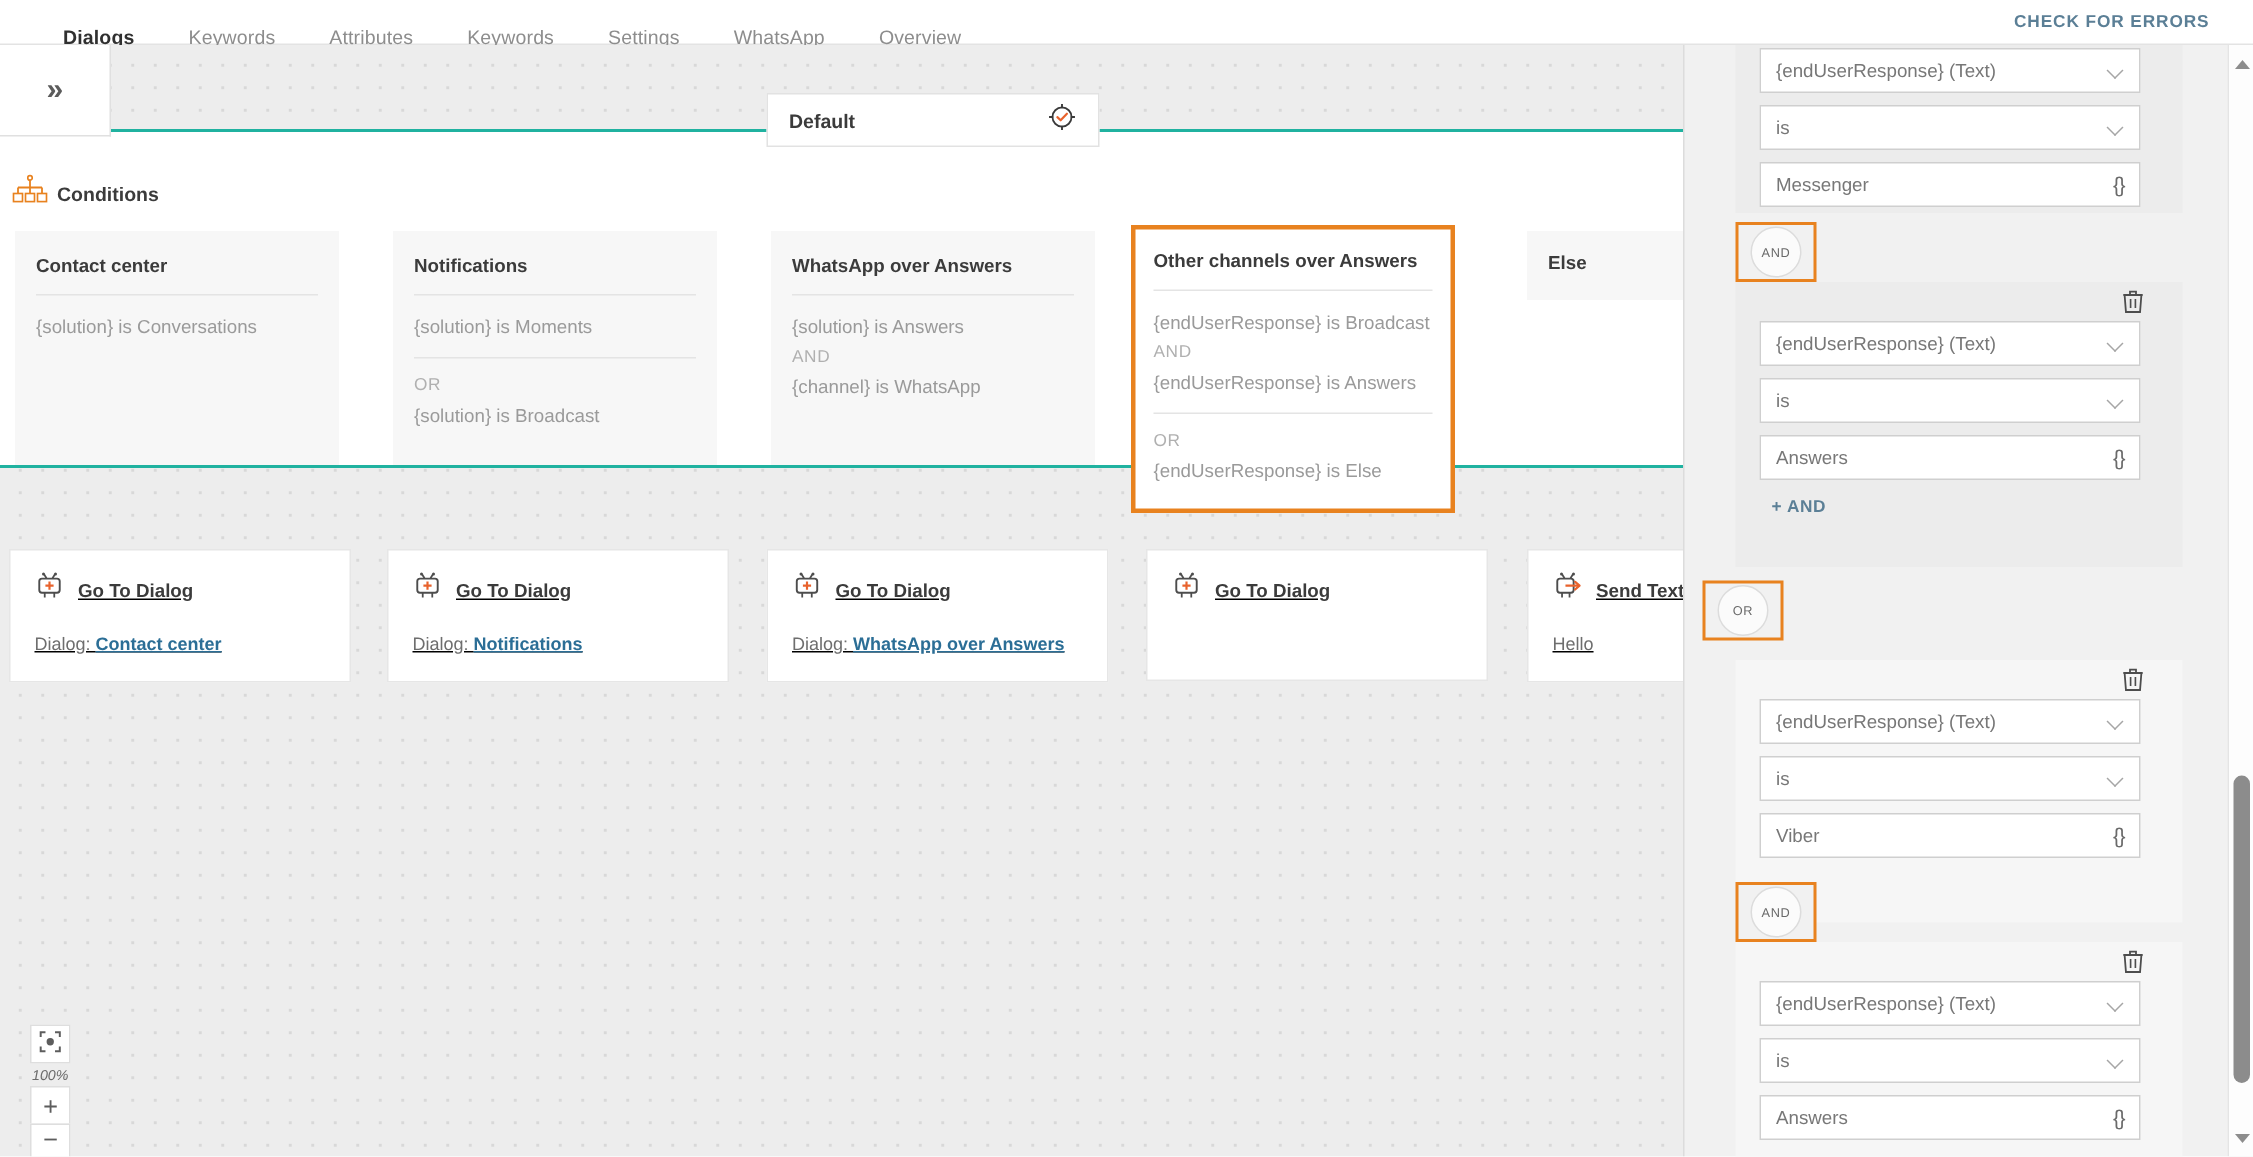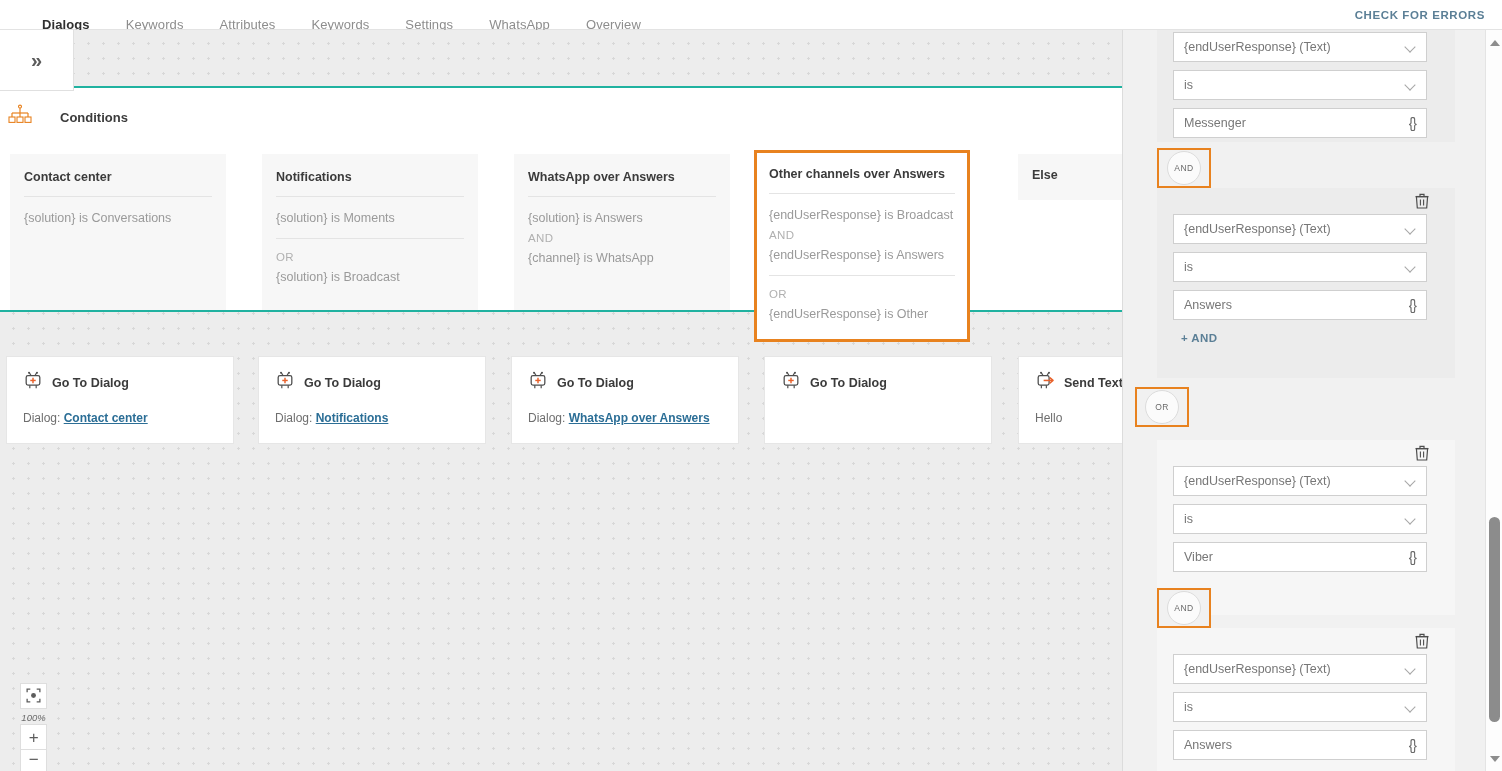--- a/index.html
+++ b/index.html
@@ -25,21 +25,21 @@
     position: relative; height: 30px; display: flex; align-items: center;
     padding: 0 18px; font-size: 13px; color: #8d8d8d; cursor: pointer;
     white-space: nowrap; letter-spacing: .1px; margin-top: 20px;
   }
   .tab.active { color: #303030; font-weight: bold; }
   .tab.active::after {
     content: ""; position: absolute; left: 10px; right: 10px; bottom: 0;
     height: 3px; background: #e8622c;
   }
   .check-errors {
-    position: absolute; right: 17px; top: 0; height: 30px;
+    position: absolute; right: 29px; top: 0; height: 30px;
     display: flex; align-items: center;
     font-size: 11.5px; font-weight: bold; letter-spacing: .6px;
     color: #5b7f96; cursor: pointer;
   }
 
   
   .canvas {
     position: absolute; left: 0; top: 30px; width: 1122px; height: 741px;
     background-color: #ededed;
     background-image:
@@ -71,22 +71,22 @@
   .default-node {
     position: absolute; left: 511px; top: 32px; width: 222px; height: 36px;
     background: #ffffff; border: 1px solid #e2e2e2;
     display: flex; align-items: center; padding: 0 14px;
     z-index: 6;
   }
   .default-node .lbl { font-size: 13px; color: #3b3b3b; font-weight: bold; flex: 1; }
 
   
   .cond-header {
-    position: absolute; left: 8px; top: 74px;
-    display: flex; align-items: center; gap: 28px; z-index: 5;
+    position: absolute; left: 8px; top: 86px;
+    display: flex; align-items: center; gap: 6px; z-index: 5;
   }
   .cond-header .ttl { font-size: 13px; font-weight: bold; color: #3b3b3b; }
 
   
   .cond-row {
     position: absolute; left: 0; top: 100px; width: 1122px; height: 210px;
     z-index: 4;
   }
   .cond-card {
     position: absolute; top: 24px; width: 216px;
@@ -106,23 +106,24 @@
     border: 3px solid #e8821f;
     top: 20px;
     padding: 14px 12px 0 12px;
   }
   .cond-card.else-card { background: #f7f7f7; height: 46px; padding-top: 14px; }
   .cond-card.else-card .c-title { border-bottom: none; padding-bottom: 0; }
 
   
   .act-row { position: absolute; left: 0; top: 320px; width: 1122px; z-index: 4; }
   .act-card {
-    position: absolute; top: 6px; width: 228px; min-height: 88px;
+    position: absolute; top: 16px; width: 228px; min-height: 88px;
     background: #ffffff; border: 1px solid #e6e6e6;
     padding: 14px 16px 16px 16px;
+    text-decoration: underline;
   }
   .act-head { display: flex; align-items: center; gap: 9px; }
   .act-head .h-lbl { font-size: 12.5px; font-weight: bold; color: #3b3b3b; }
   .act-body { margin-top: 14px; font-size: 12px; color: #6e6e6e; line-height: 18px; }
   .act-body a {
     color: #2b6e96; text-decoration: underline; font-weight: bold; cursor: pointer;
   }
   .act-body .plain { color: #6e6e6e; }
 
   
@@ -251,20 +252,33 @@
   </div>
 
   <div class="canvas">
 
     <div class="cond-band"></div>
 
     <div class="collapse-panel">
       <span class="chev">»</span>
     </div>
 
+    <div class="default-node">
+      <span class="lbl">Default</span>
+      <span>
+        <svg width="20" height="20" viewBox="0 0 22 22">
+          <circle cx="11" cy="11" r="7" fill="none" stroke="#3b3b3b" stroke-width="1.3"></circle>
+          <line x1="11" y1="1.5" x2="11" y2="4.6" stroke="#3b3b3b" stroke-width="1.4"></line>
+          <line x1="11" y1="17.4" x2="11" y2="20.5" stroke="#3b3b3b" stroke-width="1.4"></line>
+          <line x1="1.5" y1="11" x2="4.6" y2="11" stroke="#3b3b3b" stroke-width="1.4"></line>
+          <line x1="17.4" y1="11" x2="20.5" y2="11" stroke="#3b3b3b" stroke-width="1.4"></line>
+          <path d="M7.6 11.1 L10 13.4 L14.6 8.6" fill="none" stroke="#e8622c" stroke-width="1.6" stroke-linecap="round" stroke-linejoin="round"></path>
+        </svg>
+      </span>
+    </div>
 
     <div class="cond-header">
       <span>
         <svg width="24" height="22" viewBox="0 0 24 22">
           <circle cx="12" cy="2.6" r="1.5" fill="none" stroke="#e8821f" stroke-width="1.1"></circle>
           <line x1="12" y1="4.2" x2="12" y2="9" stroke="#e8821f" stroke-width="1.2"></line>
           <line x1="4" y1="9" x2="20" y2="9" stroke="#e8821f" stroke-width="1.2"></line>
           <line x1="4" y1="9" x2="4" y2="13" stroke="#e8821f" stroke-width="1.2"></line>
           <line x1="12" y1="9" x2="12" y2="13" stroke="#e8821f" stroke-width="1.2"></line>
           <line x1="20" y1="9" x2="20" y2="13" stroke="#e8821f" stroke-width="1.2"></line>
@@ -305,21 +319,21 @@
       </div>
 
       <div class="cond-card selected" style="left:754px; height:192px;">
         <div class="c-title">Other channels over Answers</div>
         <div class="c-body">
           <div class="cond-line">{endUserResponse} is Broadcast</div>
           <div class="cond-op">AND</div>
           <div class="cond-line">{endUserResponse} is Answers</div>
           <div class="cond-sep"></div>
           <div class="cond-op">OR</div>
-          <div class="cond-line">{endUserResponse} is Other</div>
+          <div class="cond-line">{endUserResponse} is Else</div>
         </div>
       </div>
 
       <div class="cond-card else-card" style="left:1018px; width:216px;">
         <div class="c-title">Else</div>
       </div>
     </div>
 
     <div class="act-row">
 

